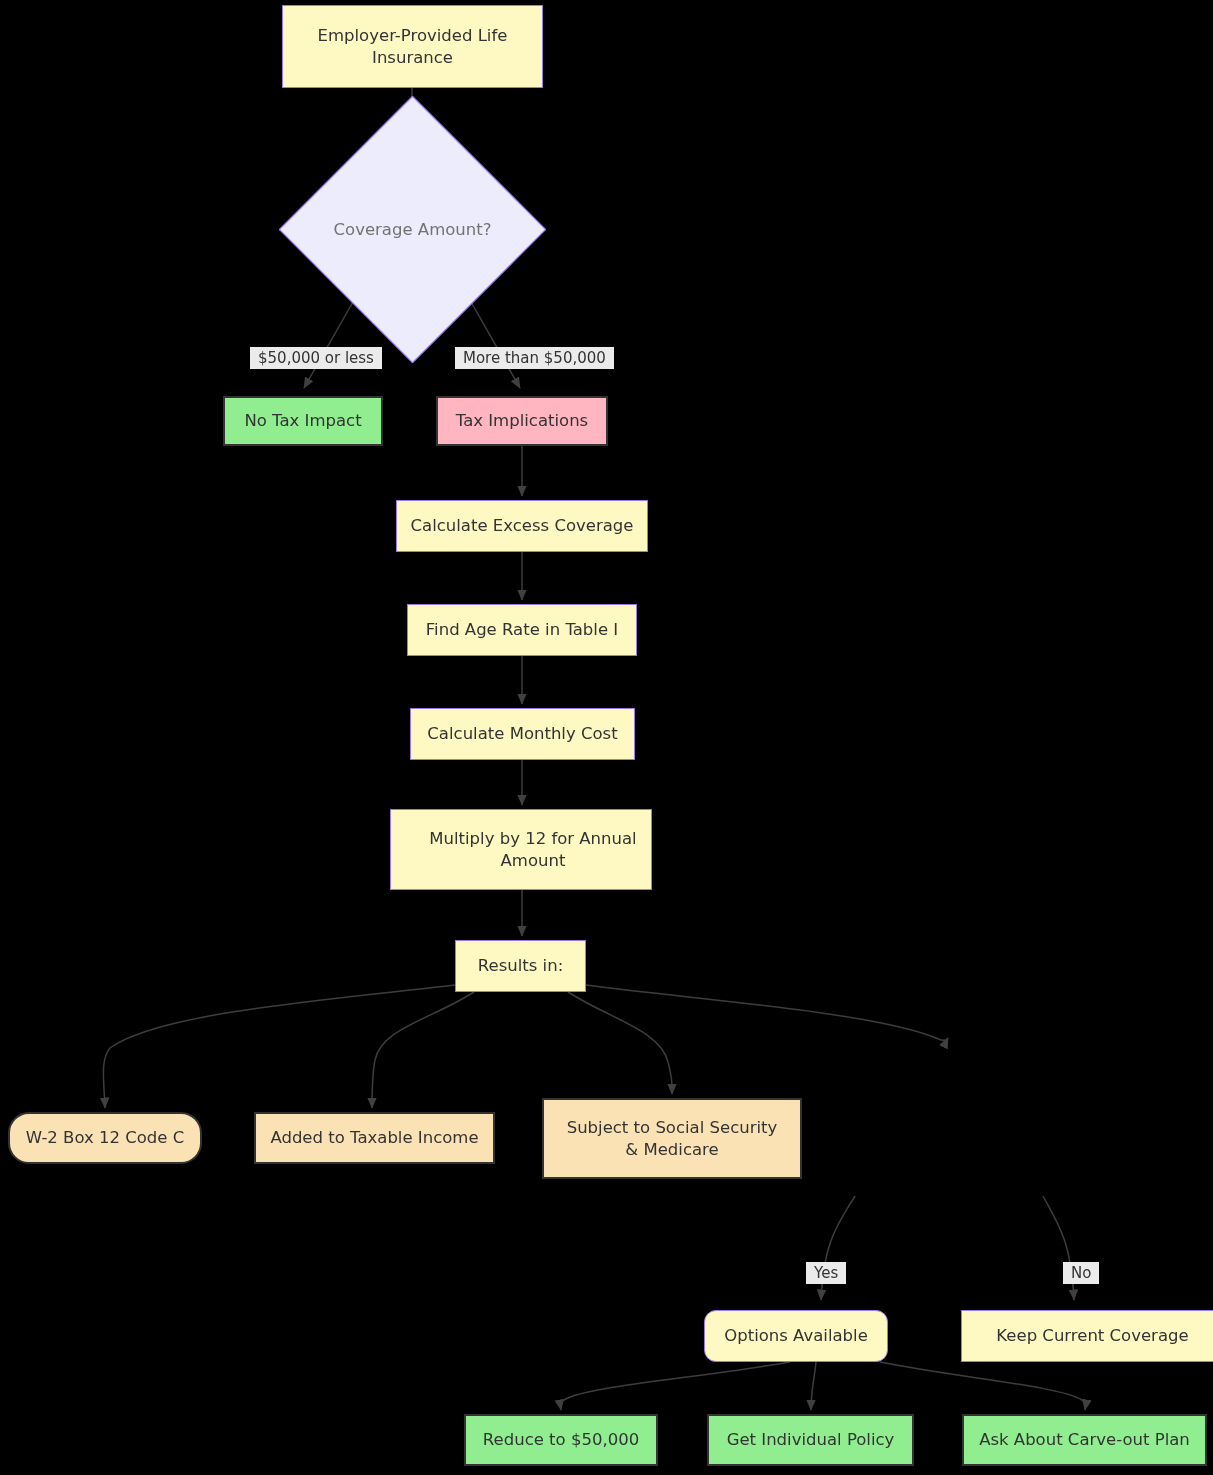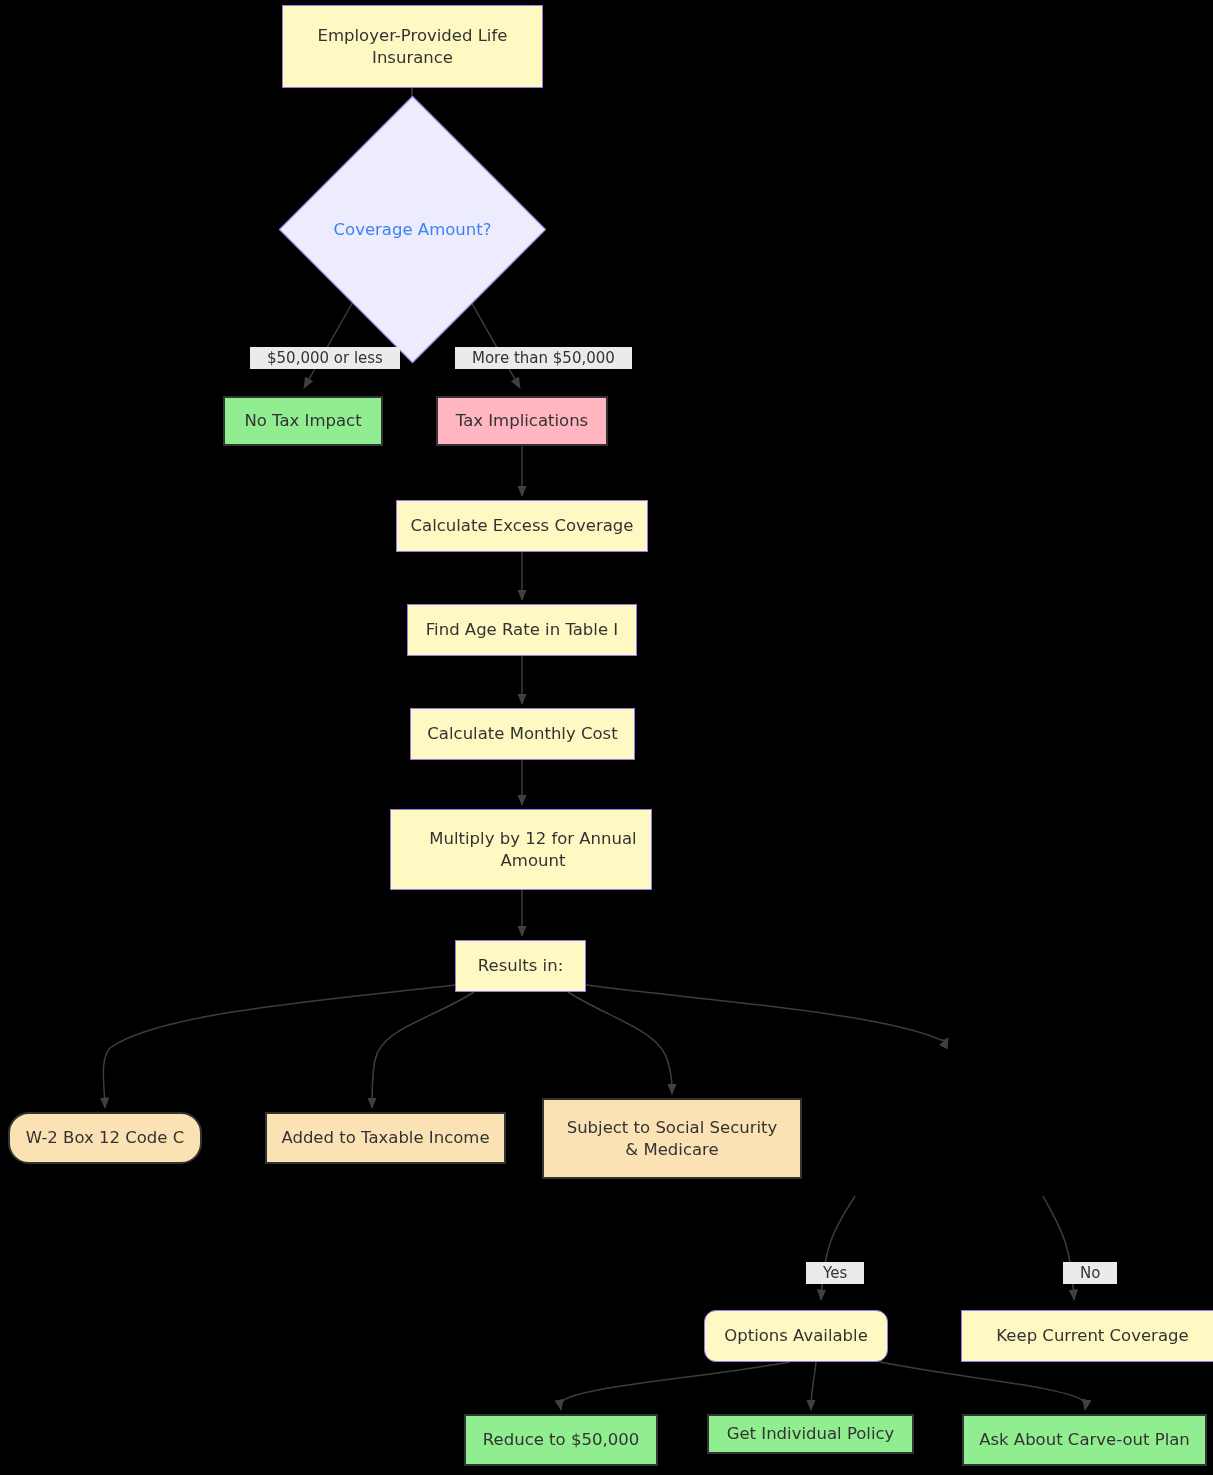--- a/index.html
+++ b/index.html
@@ -72,32 +72,32 @@
     box-sizing: border-box;
   }
   .diamond-text {
     position: absolute;
     left: 0; top: 0;
     width: 100%;
     height: 100%;
     display: flex;
     align-items: center;
     justify-content: center;
-    color: #3b82f6;
+    color: #737373;
     font-size: 16.5px;
     white-space: nowrap;
     z-index: 2;
   }
   .edge-label {
     position: absolute;
     background: #ebebeb;
     color: #333333;
     font-size: 15px;
     line-height: 1.35;
-    padding: 1px 17px;
+    padding: 1px 8px;
     white-space: nowrap;
     z-index: 4;
   }
 </style>
 </head>
 <body>
 
 <div id="canvas">
 
   <svg id="edges" viewBox="0 0 1213 1475">
@@ -163,21 +163,21 @@
   </div>
 
   <div class="node node-process" id="n-results" style="left: 455px; top: 940px; width: 131px; height: 52px;">
     <span class="node-label-inner">Results in:</span>
   </div>
 
   <div class="node node-warn" id="n-w2box" style="left: 8px; top: 1112px; width: 194px; height: 52px; border-radius: 21px;">
     <span class="node-label-inner">W-2 Box 12 Code C</span>
   </div>
 
-  <div class="node node-warn" id="n-taxable" style="left: 265px; top: 1112px; width: 241px; height: 52px;">
+  <div class="node node-warn" id="n-taxable" style="left: 254px; top: 1112px; width: 241px; height: 52px;">
     <span class="node-label-inner">Added to Taxable Income</span>
   </div>
 
   <div class="node node-warn" id="n-fica" style="left: 542px; top: 1098px; width: 260px; height: 81px;">
     <span class="node-label-inner">Subject to Social Security
 &amp; Medicare</span>
   </div>
 
 
   <div class="node node-process" id="n-options" style="left: 704px; top: 1310px; width: 184px; height: 52px; border-radius: 12px;">
@@ -185,21 +185,21 @@
   </div>
 
   <div class="node node-process" id="n-keep" style="left: 961px; top: 1310px; width: 263px; height: 52px;">
     <span class="node-label-inner">Keep Current Coverage</span>
   </div>
 
   <div class="node node-good" id="n-reduce" style="left: 464px; top: 1414px; width: 194px; height: 52px;">
     <span class="node-label-inner">Reduce to $50,000</span>
   </div>
 
-  <div class="node node-good" id="n-individual" style="left: 707px; top: 1414px; width: 207px; height: 40px;">
+  <div class="node node-good" id="n-individual" style="left: 707px; top: 1414px; width: 207px; height: 52px;">
     <span class="node-label-inner">Get Individual Policy</span>
   </div>
 
   <div class="node node-good" id="n-carveout" style="left: 962px; top: 1414px; width: 245px; height: 52px;">
     <span class="node-label-inner">Ask About Carve-out Plan</span>
   </div>
 
   <div class="edge-label" id="el-1" style="left: 250px; top: 347px;">$50,000 or less</div>
   <div class="edge-label" id="el-2" style="left: 455px; top: 347px;">More than $50,000</div>
   <div class="edge-label" id="el-12" style="left: 806px; top: 1262px;">Yes</div>

